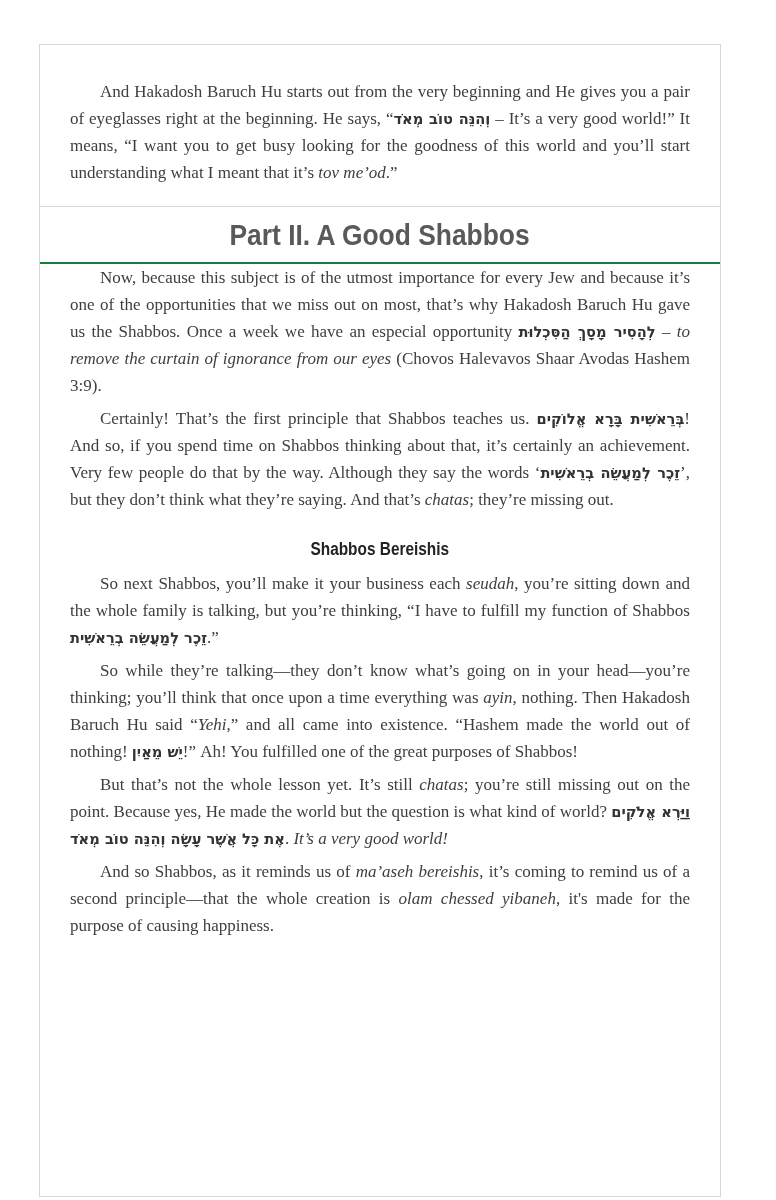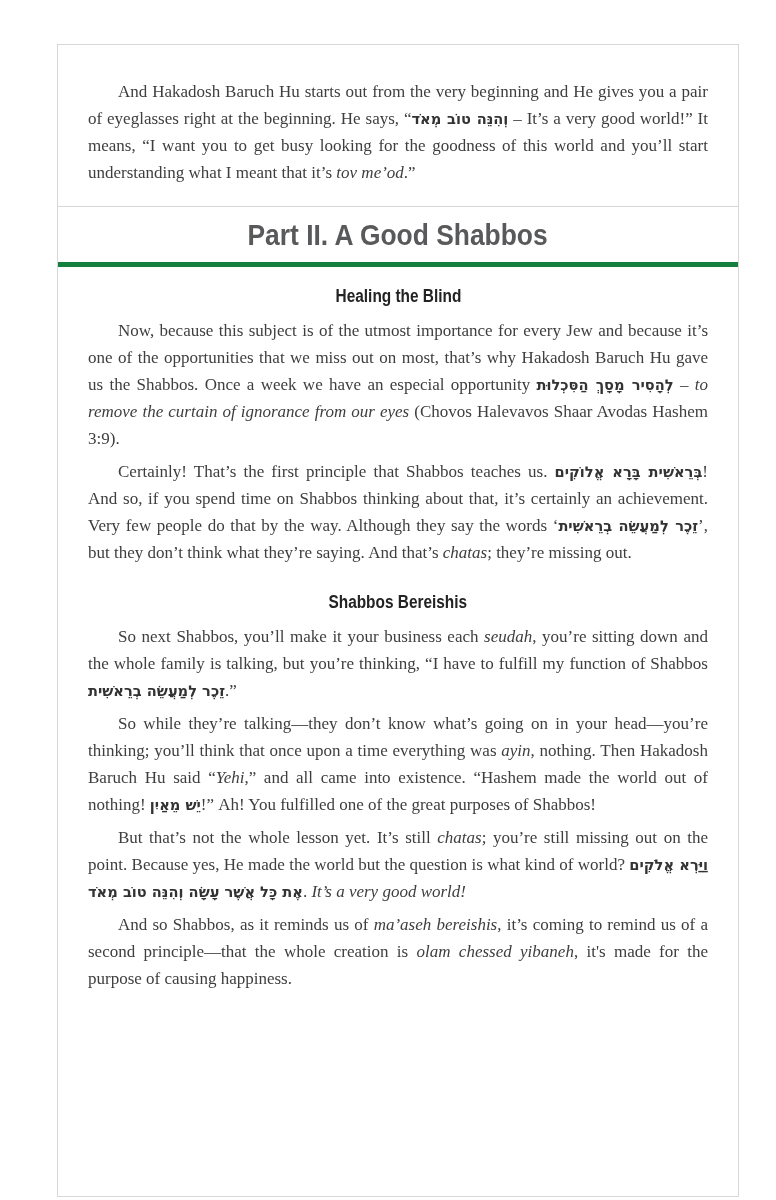--- a/index.html
+++ b/index.html
@@ -6,21 +6,21 @@
     margin: 0;
     padding: 0;
     background: #ffffff;
     width: 776px;
     height: 1200px;
     overflow: hidden;
     font-family: "Liberation Serif", serif;
   }
   .page {
     position: absolute;
-    left: 57px;
+    left: 39px;
     top: 44px;
     width: 682px;
     height: 1153px;
     box-sizing: border-box;
     border: 1px solid #d7d7d7;
     background: #ffffff;
   }
   .inner {
     padding: 33px 30px 0 30px;
   }
@@ -36,21 +36,21 @@
     font-family: "DejaVu Sans", "Liberation Sans", sans-serif;
     font-weight: 700;
     font-size: 0.86em;
     color: #333333;
   }
   .i { font-style: italic; }
   .band {
     margin: 20px -30px 0 -30px;
     height: 55px;
     border-top: 1px solid #d7d7d7;
-    border-bottom: 5px solid #15803d;
+    border-bottom: 2px solid #15803d;
     display: flex;
     align-items: center;
     justify-content: center;
   }
   .band-title {
     font-family: "Liberation Sans", sans-serif;
     font-weight: 700;
     font-size: 30px;
     color: #58595b;
     white-space: nowrap;
@@ -90,23 +90,20 @@
 
 <div class="page">
   <div class="inner">
 
     <p class="body"><span>And Hakadosh Baruch Hu starts out from the very beginning and He gives you a pair of eyeglasses right at the beginning. He says, “</span><span class="he">וְהִנֵּה טוֹב מְאֹד</span><span> – It’s a very good world!” It means, “I want you to get busy looking for the goodness of this world and you’ll start understanding what I meant that it’s </span><span class="i">tov me’od</span><span>.”</span></p>
 
     <div class="band">
       <span class="band-title condensed">Part II. A Good Shabbos</span>
     </div>
 
-    <div class="subhead">
-      <span class="subhead-text condensed">Healing the Blind</span>
-    </div>
 
     <p class="body"><span>Now, because this subject is of the utmost importance for every Jew and because it’s one of the opportunities that we miss out on most, that’s why Hakadosh Baruch Hu gave us the Shabbos. Once a week we have an especial opportunity </span><span class="he">לְהָסִיר מָסָךְ הַסִּכְלוּת</span><span> – </span><span class="i">to remove the curtain of ignorance from our eyes</span><span> (Chovos Halevavos Shaar Avodas Hashem 3:9).</span></p>
     <p class="body"><span>Certainly! That’s the first principle that Shabbos teaches us. </span><span class="he">בְּרֵאשִׁית בָּרָא אֱלוֹקִים</span><span>! And so, if you spend time on Shabbos thinking about that, it’s certainly an achievement. Very few people do that by the way. Although they say the words ‘</span><span class="he">זֵכֶר לְמַעֲשֵׂה בְרֵאשִׁית</span><span>’, but they don’t think what they’re saying.  And that’s </span><span class="i">chatas</span><span>; they’re missing out.</span></p>
 
     <div class="subhead second">
       <span class="subhead-text condensed">Shabbos Bereishis</span>
     </div>
 
     <p class="body"><span>So next Shabbos, you’ll make it your business each </span><span class="i">seudah</span><span>, you’re sitting down and the whole family is talking, but you’re thinking, “I have to fulfill my function of Shabbos </span><span class="he">זֵכֶר לְמַעֲשֵׂה בְרֵאשִׁית</span><span>.”</span></p>
     <p class="body"><span>So while they’re talking—they don’t know what’s going on in your head—you’re thinking; you’ll think that once upon a time everything was </span><span class="i">ayin</span><span>, nothing.  Then Hakadosh Baruch Hu said “</span><span class="i">Yehi</span><span>,” and all came into existence. “Hashem made the world out of nothing!  </span><span class="he">יֵשׁ מֵאַיִן</span><span>!” Ah!  You fulfilled one of the great purposes of Shabbos!</span></p>

